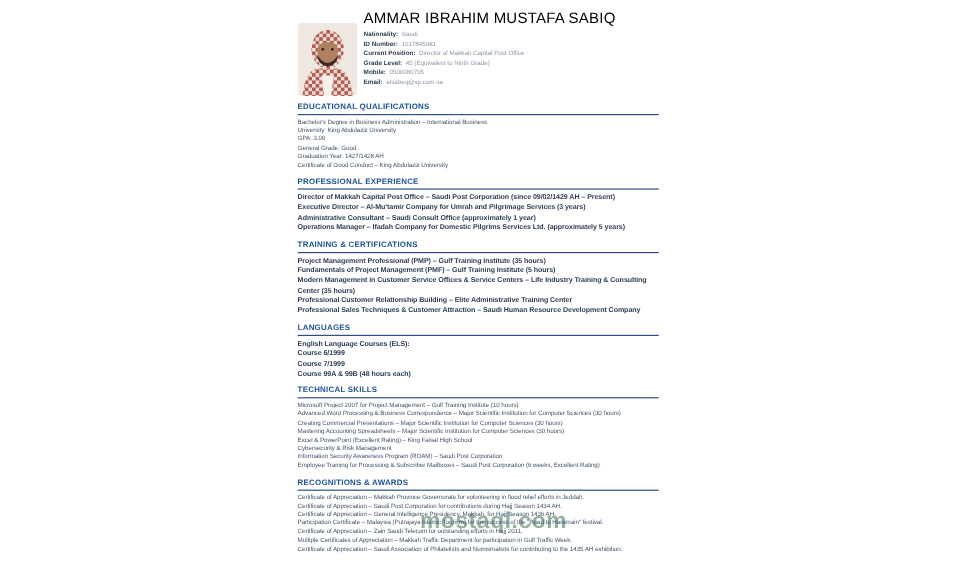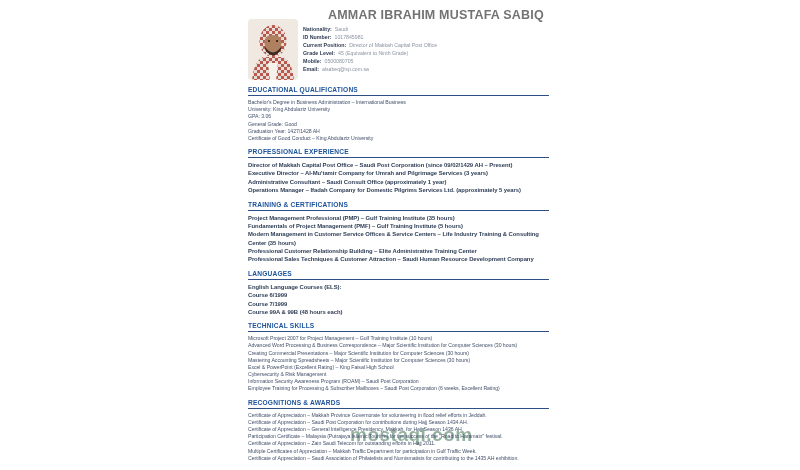--- a/index.html
+++ b/index.html
@@ -11,22 +11,22 @@
                font-size:19px; font-weight:700; color:#14532d; opacity:.45;
                letter-spacing:.5px; }
 
   .page { position:absolute; left:248px; top:8px; width:301px; z-index:1; }
 
   
   .hdr { position:relative; min-height:72px; }
   .photo { position:absolute; left:0; top:11px; width:50px; height:61px;
            border-radius:4px; overflow:hidden; }
   .hdr-info { margin-left:55px; }
-  .name { font-size:12.5px; font-weight:700; color:#737373; letter-spacing:.2px;
-          margin-bottom:4px;margin-left:25px; }
+  .name { font-size:12.5px; font-weight:400; color:#000000; letter-spacing:.2px;
+          margin-bottom:4px; }
   .drow { display:flex; align-items:baseline; line-height:7.9px; }
   .dlabel { font-size:5.3px; font-weight:700; color:#2d3b52; margin-right:3px;
             white-space:nowrap; }
   .dvalue { font-size:5.2px; font-weight:400; color:#8a94a3; white-space:nowrap; }
 
   
   .sec { margin-top:6px; }
   .sec-title { font-size:6.6px; font-weight:700; color:#1c529a; letter-spacing:.2px; }
   .sec-rule { border:none; border-top:1px solid #2d4f86; margin:2px 0 3px 0; }
   .ln { display:block; }

